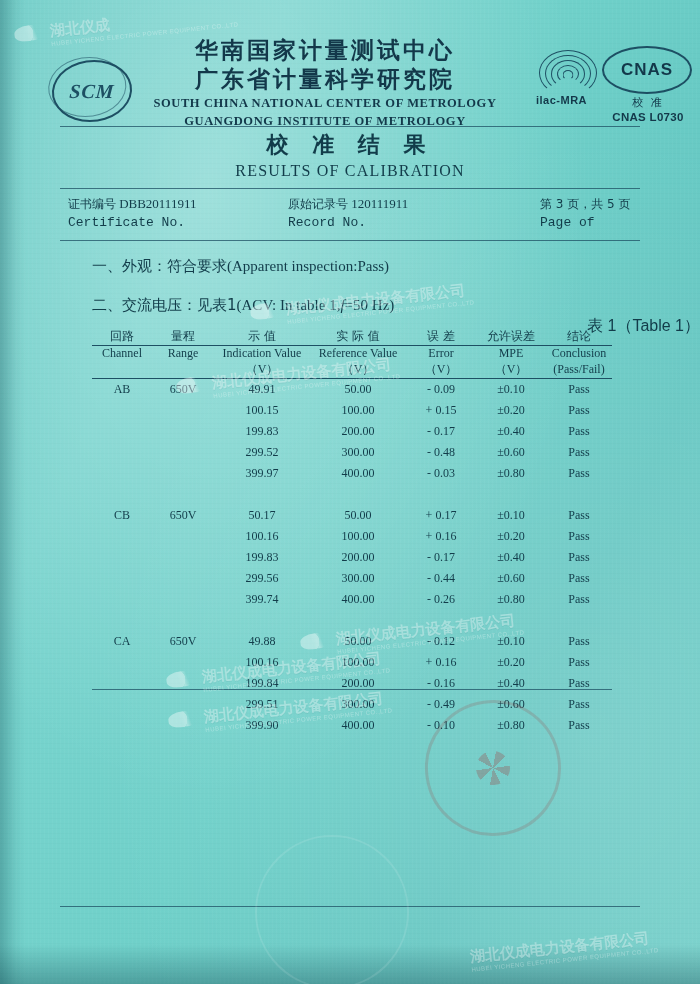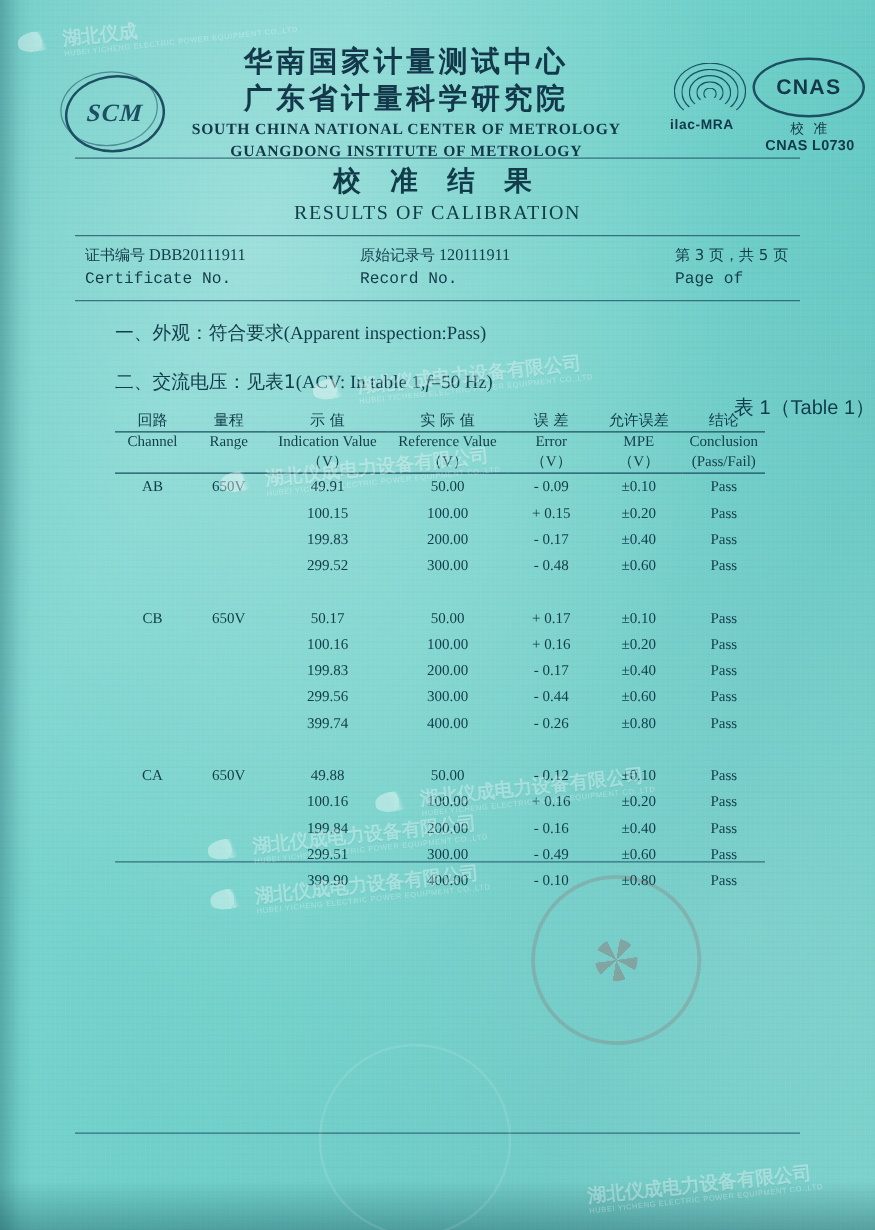--- a/index.html
+++ b/index.html
@@ -282,20 +282,29 @@
       </tr>
       <tr>
         <td></td>
           <td></td>
         <td>299.52</td>
         <td>300.00</td>
         <td>- 0.48</td>
         <td>±0.60</td>
         <td>Pass</td>
       </tr>
+      <tr>
+        <td></td>
+          <td></td>
+        <td>399.97</td>
+        <td>400.00</td>
+        <td>- 0.03</td>
+        <td>±0.80</td>
+        <td>Pass</td>
+      </tr>
       <tr class="grp-space">
           <td colspan="7"></td>
         </tr>
 
       <tr>
         <td>CB</td>
         <td>650V</td>
         <td>50.17</td>
         <td>50.00</td>
         <td>+ 0.17</td>

